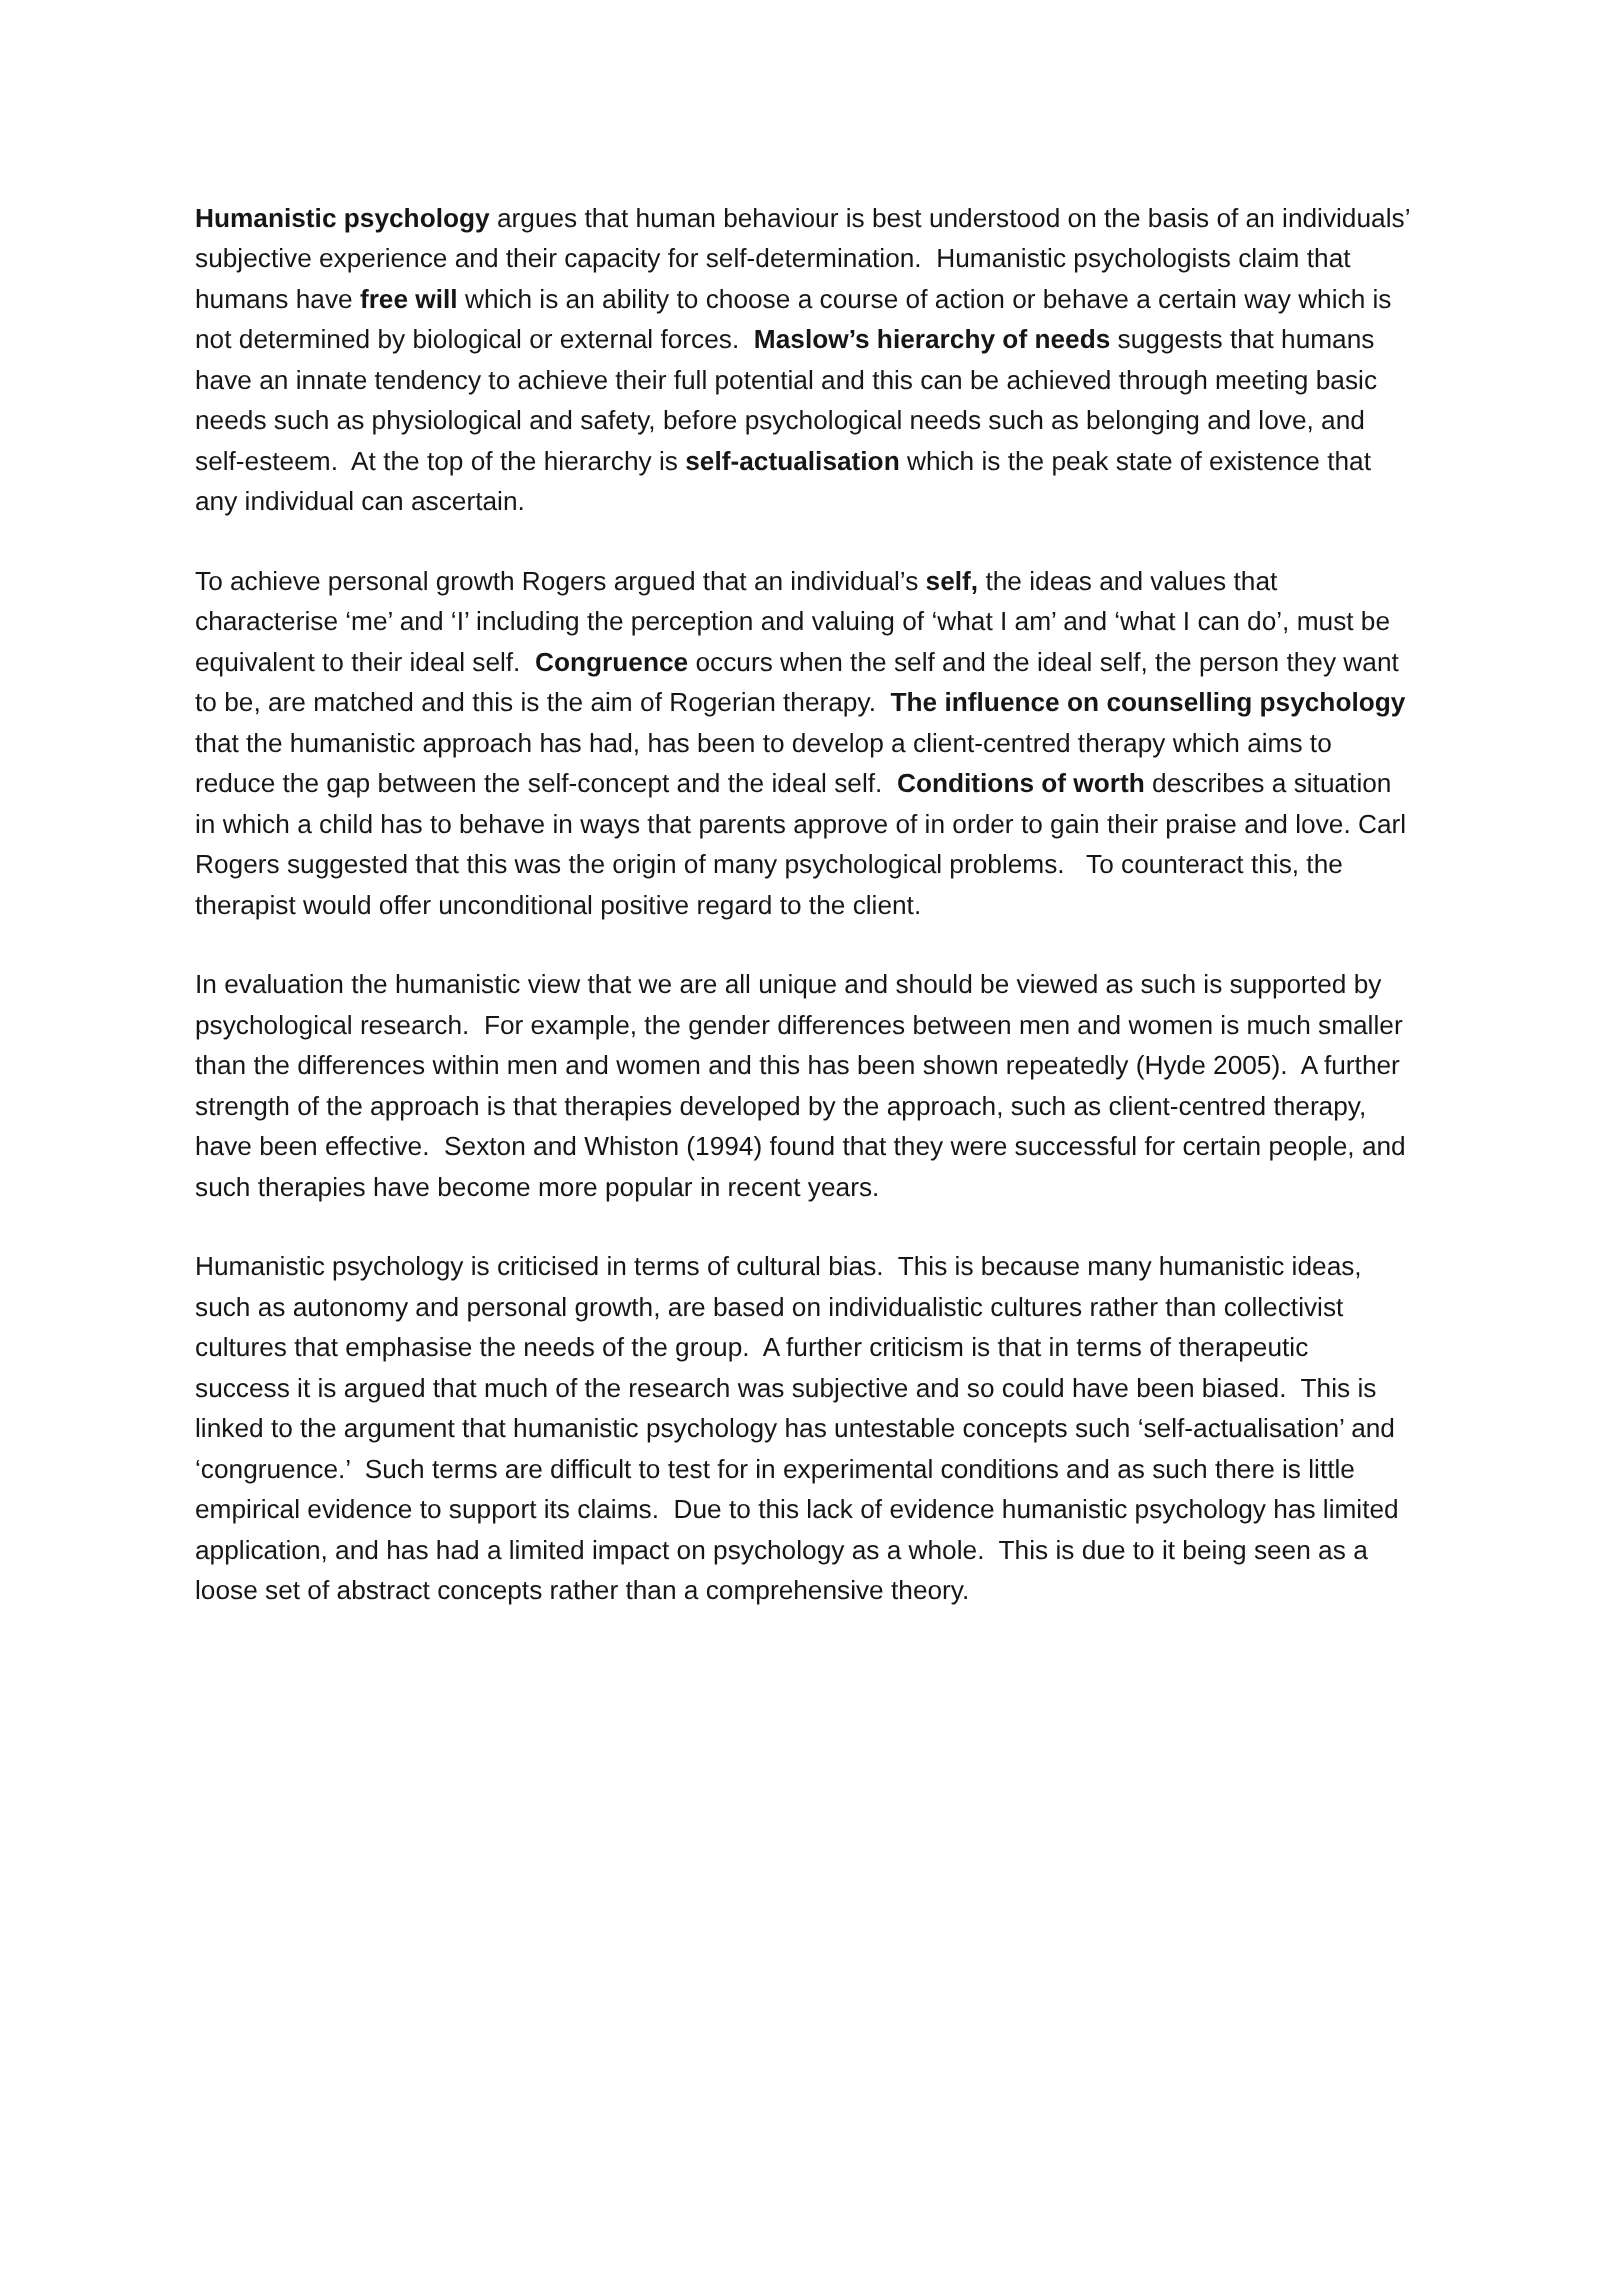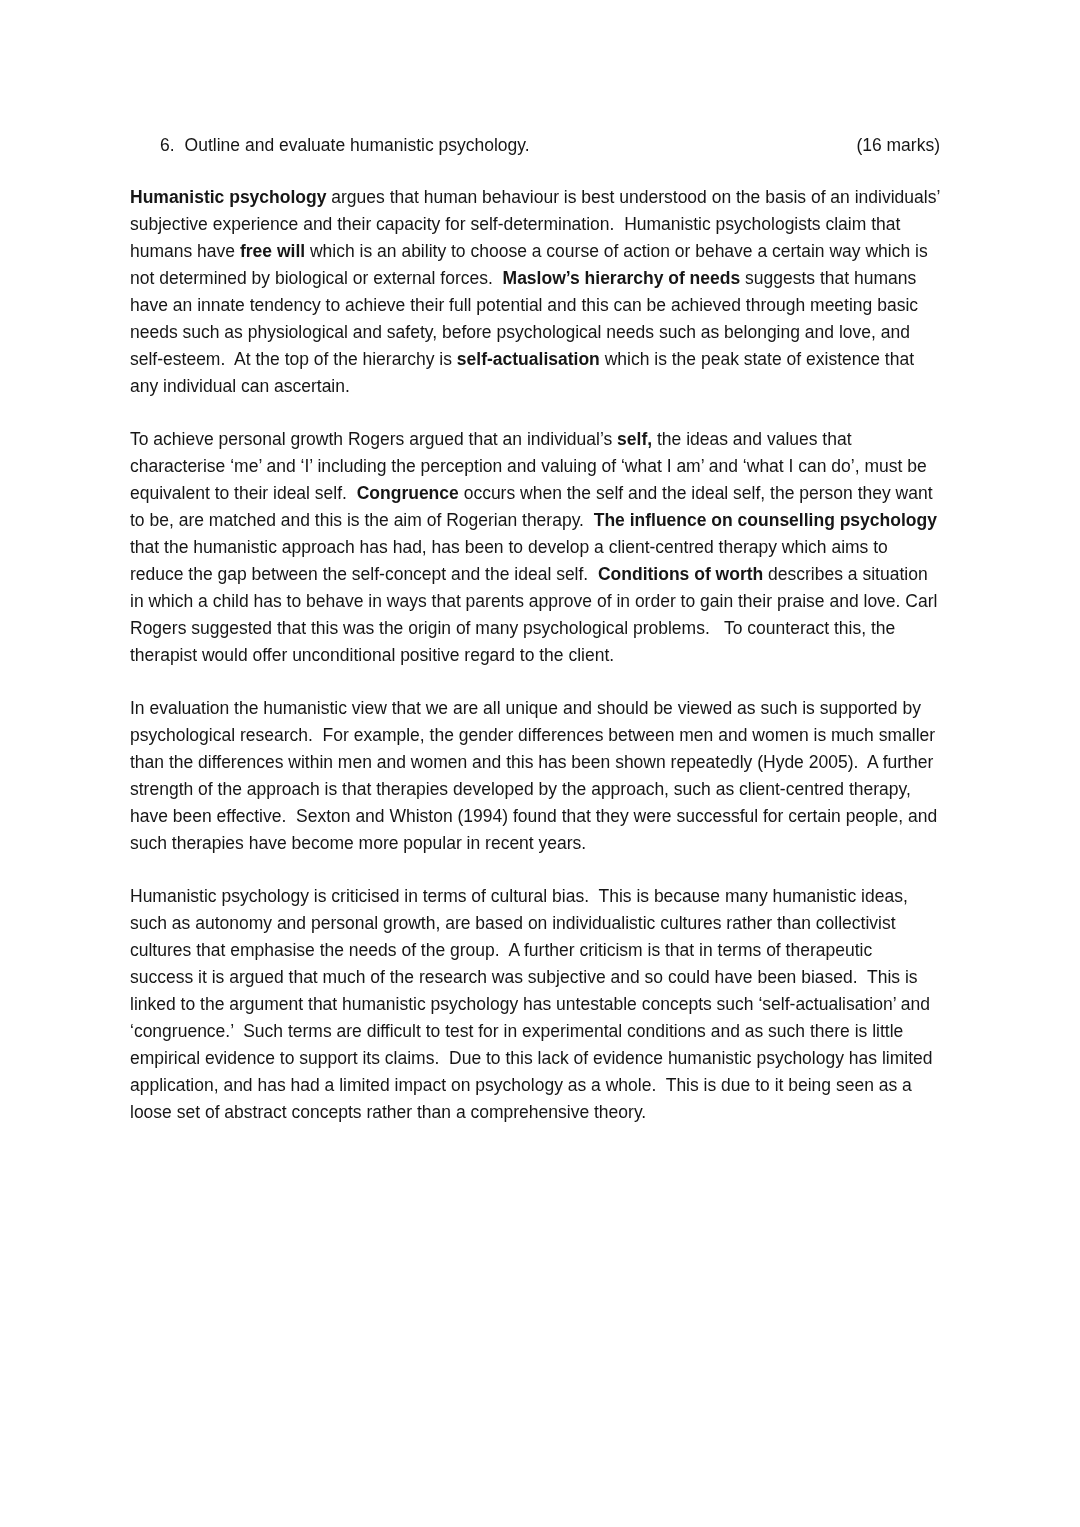--- a/index.html
+++ b/index.html
@@ -41,24 +41,20 @@
   }
   strong {
     font-weight: 700;
   }
 </style>
 </head>
 <body>
 
 <div class="page">
 
-  <div class="question-row">
-    <span class="question-left"><span class="question-number">6.</span><span>Outline and evaluate humanistic psychology.</span></span>
-    <span class="question-marks">(16 marks)</span>
-  </div>
 
   <div class="essay-body">
       <p><strong>Humanistic psychology</strong><span> argues that human behaviour is best understood on the basis of an individuals’ subjective experience and their capacity for self-determination.  Humanistic psychologists claim that humans have </span><strong>free will</strong><span> which is an ability to choose a course of action or behave a certain way which is not determined by biological or external forces.  </span><strong>Maslow’s hierarchy of needs</strong><span> suggests that humans have an innate tendency to achieve their full potential and this can be achieved through meeting basic needs such as physiological and safety, before psychological needs such as belonging and love, and self-esteem.  At the top of the hierarchy is </span><strong>self-actualisation</strong><span> which is the peak state of existence that any individual can ascertain.</span></p>
       <p><span>To achieve personal growth Rogers argued that an individual’s </span><strong>self,</strong><span> the ideas and values that characterise ‘me’ and ‘I’ including the perception and valuing of ‘what I am’ and ‘what I can do’, must be equivalent to their ideal self.  </span><strong>Congruence</strong><span> occurs when the self and the ideal self, the person they want to be, are matched and this is the aim of Rogerian therapy.  </span><strong>The influence on counselling psychology</strong><span> that the humanistic approach has had, has been to develop a client-centred therapy which aims to reduce the gap between the self-concept and the ideal self.  </span><strong>Conditions of worth</strong><span> describes a situation in which a child has to behave in ways that parents approve of in order to gain their praise and love. Carl Rogers suggested that this was the origin of many psychological problems.   To counteract this, the therapist would offer unconditional positive regard to the client.</span></p>
       <p><span>In evaluation the humanistic view that we are all unique and should be viewed as such is supported by psychological research.  For example, the gender differences between men and women is much smaller than the differences within men and women and this has been shown repeatedly (Hyde 2005).  A further strength of the approach is that therapies developed by the approach, such as client-centred therapy, have been effective.  Sexton and Whiston (1994) found that they were successful for certain people, and such therapies have become more popular in recent years.</span></p>
       <p><span>Humanistic psychology is criticised in terms of cultural bias.  This is because many humanistic ideas, such as autonomy and personal growth, are based on individualistic cultures rather than collectivist cultures that emphasise the needs of the group.  A further criticism is that in terms of therapeutic success it is argued that much of the research was subjective and so could have been biased.  This is linked to the argument that humanistic psychology has untestable concepts such ‘self-actualisation’ and ‘congruence.’  Such terms are difficult to test for in experimental conditions and as such there is little empirical evidence to support its claims.  Due to this lack of evidence humanistic psychology has limited application, and has had a limited impact on psychology as a whole.  This is due to it being seen as a loose set of abstract concepts rather than a comprehensive theory.</span></p>
     </div>
 
 </div>
 

